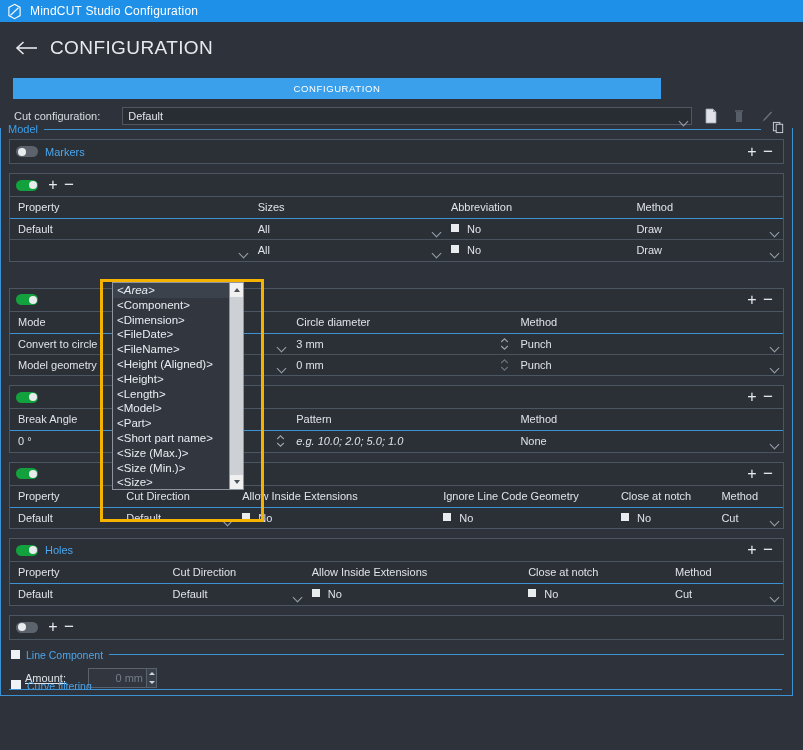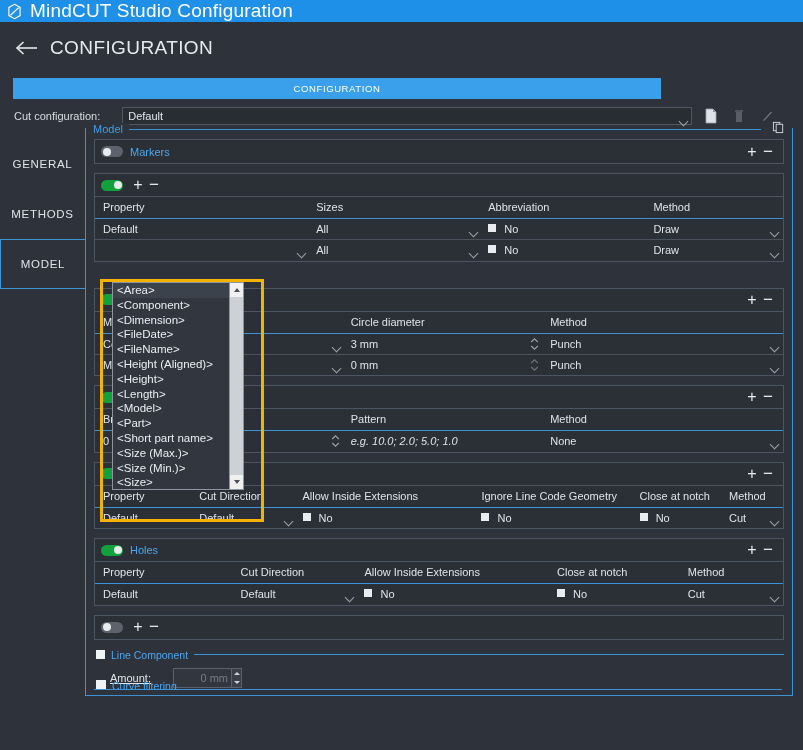--- a/index.html
+++ b/index.html
@@ -10,21 +10,21 @@
     overflow: hidden;
   }
 
   
   #titlebar {
     height: 22px; background: #1e90e8;
     display: flex; align-items: center; padding-left: 6px;
   }
   #titlebar .app-icon { width: 17px; height: 17px; flex: 0 0 auto; margin-right: 7px; }
   #titlebar .title {
-    color: #ffffff; font-size: 19px; letter-spacing: .2px; text-align: center;
+    color: #ffffff; font-size: 12px; letter-spacing: .2px; text-align: center;
   }
 
   
   #page-header {
     height: 52px; background: #2e323a;
     display: flex; align-items: center; padding-left: 14px;
   }
   #page-header .back-arrow { width: 26px; height: 22px; margin-right: 10px; flex:0 0 auto;}
   #page-header .hdr-title {
     color: #e6e9ee; font-size: 19px; letter-spacing: .4px;
@@ -211,21 +211,21 @@
     background: #32373f; border: 1px solid #8e959e; z-index: 55;
     display: flex;
   }
   #dropdown .items {
     flex: 1 1 auto; padding: 0; overflow: hidden;
   }
   #dropdown .ditem {
     height: 14.8px; line-height: 14.8px; color: #e9edf3; font-size: 11.5px;
     padding-left: 4px; white-space: nowrap;
   }
-  #dropdown .ditem.sel { background: #3c424c; }
+  #dropdown .ditem.sel { background: #3c424c; font-style: italic; }
   #dropdown .dscroll {
     width: 14px; flex: 0 0 14px; background: #c9ccd1; border-left: 1px solid #8e959e;
     display: flex; flex-direction: column; align-items: center;
   }
   #dropdown .dscroll .sbtn {
     height: 14px; width: 100%; background: #f0f0f0;
     display: flex; align-items: center; justify-content: center;
   }
   #dropdown .dscroll .thumb {
     width: 100%; background: #cdd0d5; flex: 1 1 auto;
@@ -288,32 +288,20 @@
     <span>
       <svg viewBox="0 0 14 16" width="14" height="16">
         <path d="M2.5 13.5 L4 11 L11 3.5 L12 4.5 L5 12 Z" fill="#6a7280"></path>
       </svg>
     </span>
   </div>
 </div>
 
 <div id="body">
 
-  <div id="leftnav">
-    <div class="nav-spacer"></div>
-    <div class="nav-item">
-      <span>GENERAL</span>
-    </div>
-    <div class="nav-item">
-      <span>METHODS</span>
-    </div>
-    <div class="nav-item active">
-      <span>MODEL</span>
-    </div>
-  </div>
 
   <div id="mainpanel">
     <div class="group-box">
 
       <div class="group-legend">
         <span class="legend-text">Model</span>
         <span class="legend-rule"></span>
         <span class="legend-icon">
           <svg viewBox="0 0 14 14" width="13" height="13">
             <rect x="1.5" y="1.5" width="7" height="9" fill="none" stroke="#cfd5dd" stroke-width="1"></rect>

